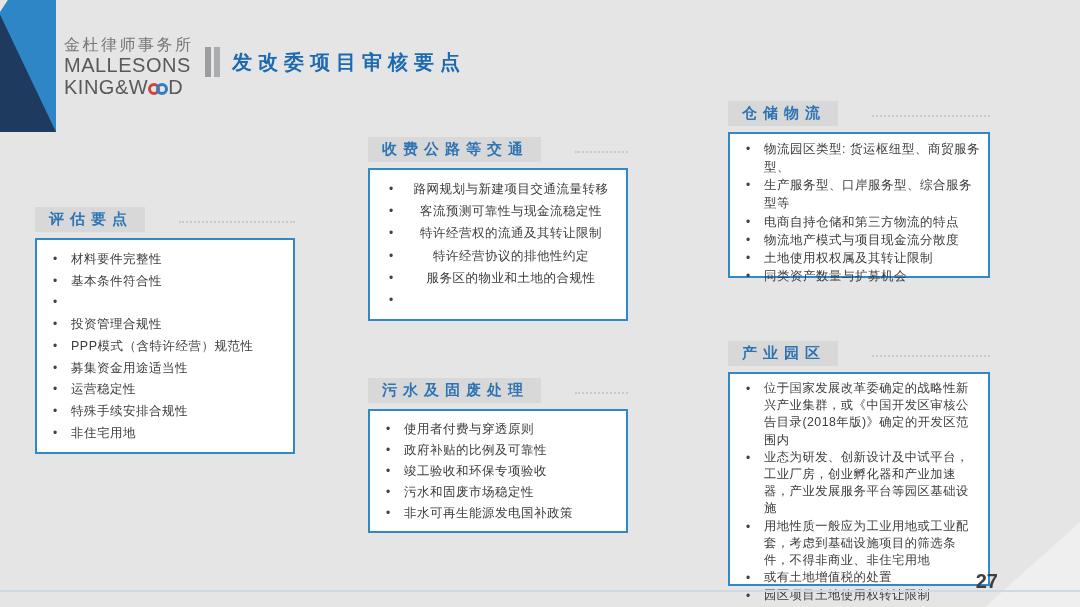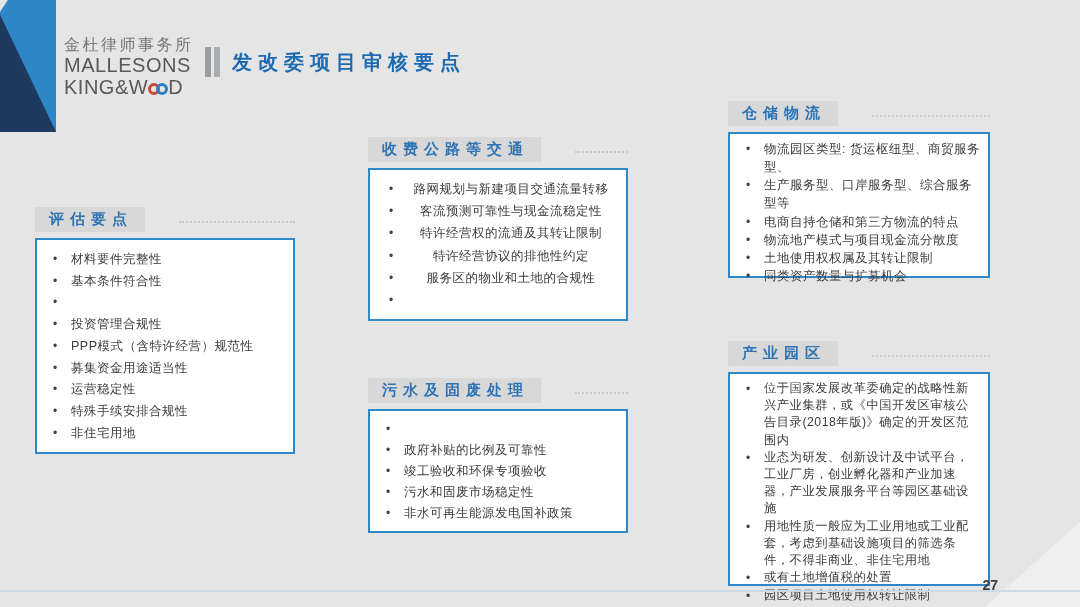--- a/index.html
+++ b/index.html
@@ -72,21 +72,21 @@
   #sec-sewage .sec-box{height:124px;}
   #sec-warehouse{left:728px;top:101px;width:262px;}
   #sec-warehouse .sec-box{height:146px;}
   #sec-industrial{left:728px;top:341px;width:262px;}
   #sec-industrial .sec-box{height:214px;}
   #sec-industrial .sec-box li{font-size:12.3px;line-height:1.4;}
 
   
   .page-number{
     position:absolute;right:82px;bottom:14px;
-    font-weight:bold;font-size:14px;color:#3f3f3f;
+    font-weight:bold;font-size:20px;color:#3f3f3f;
   }
   .bottom-rule{
     position:absolute;left:0;right:0;bottom:15px;height:2px;
     background:#ccdae4;
   }
   .corner-deco-br{
     position:absolute;right:0;bottom:0;width:95px;height:85px;
     background:#efefef;
     clip-path:polygon(100% 0,100% 100%,0 100%);
   }
@@ -197,20 +197,21 @@
 
   <div class="section" id="sec-sewage">
     <div class="sec-head">
       <span class="sec-title">污水及固废处理</span>
       <span class="sec-dots"></span>
     </div>
     <div class="sec-box">
       <ul>
         <li>
             <span class="blt">•</span>
+            <span class="txt">使用者付费与穿透原则</span>
           </li>
         <li>
             <span class="blt">•</span>
             <span class="txt">政府补贴的比例及可靠性</span>
           </li>
         <li>
             <span class="blt">•</span>
             <span class="txt">竣工验收和环保专项验收</span>
           </li>
         <li>

